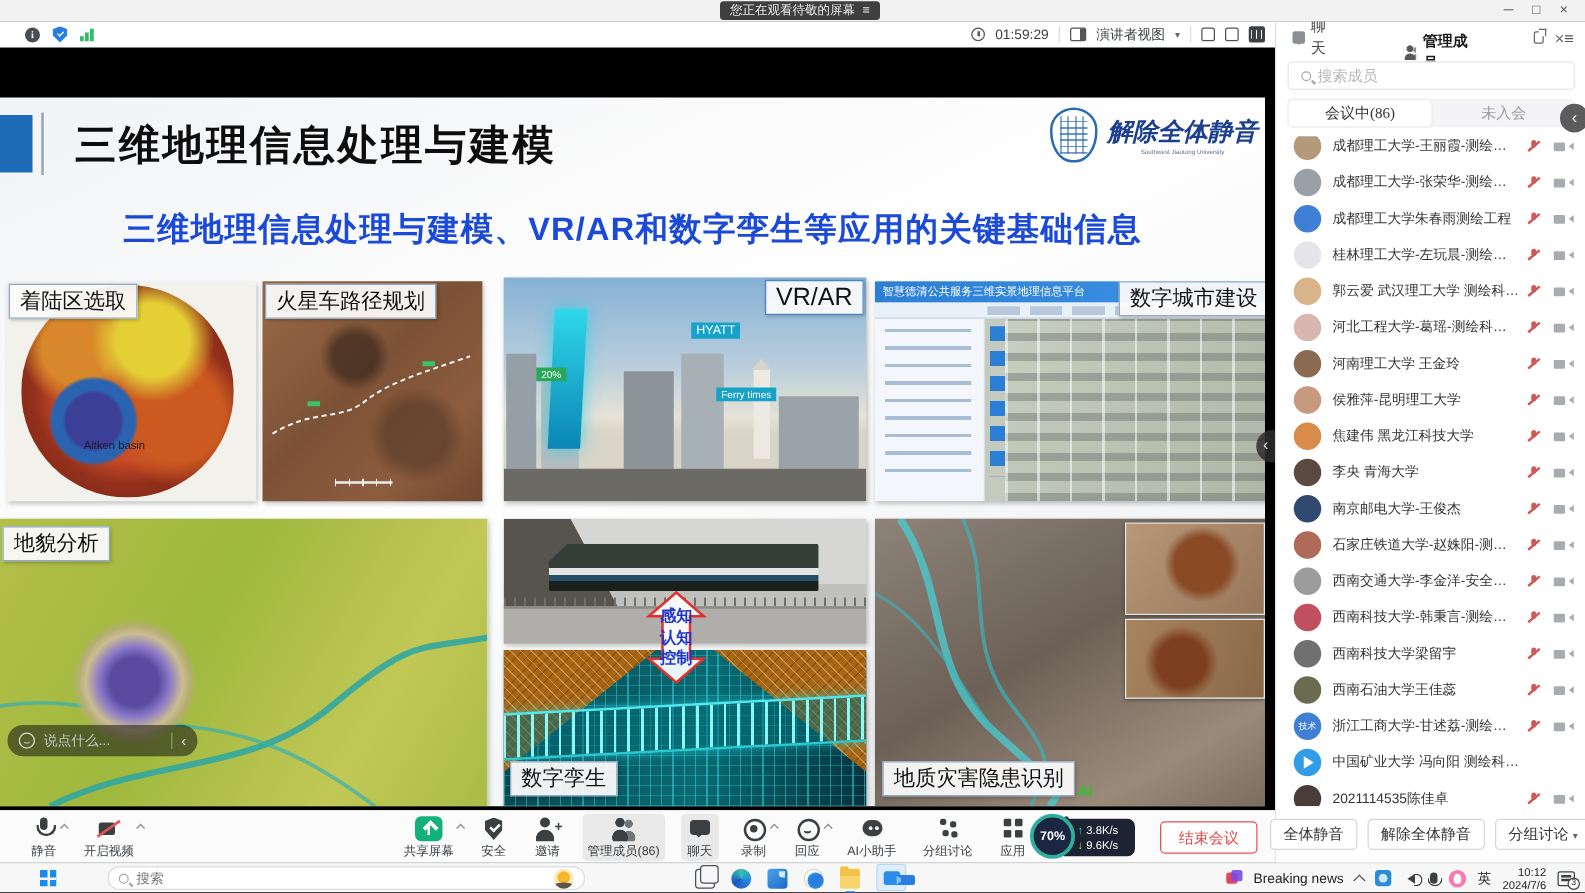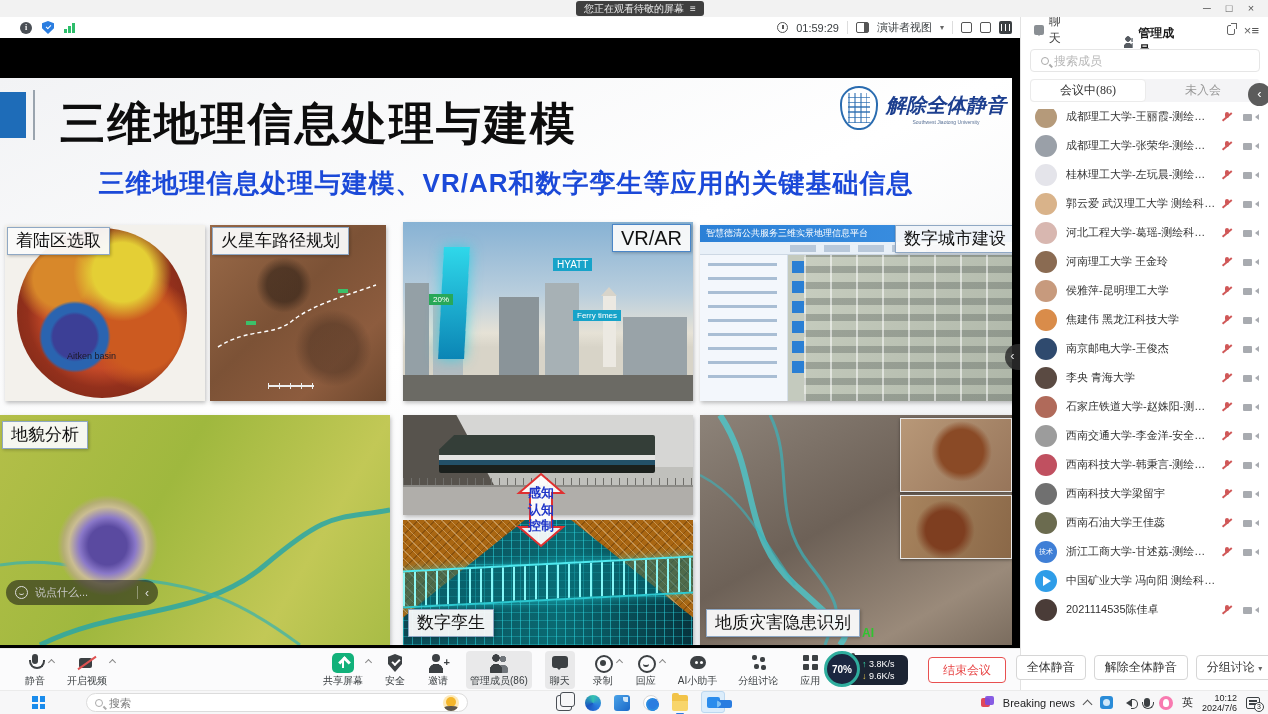--- a/index.html
+++ b/index.html
@@ -38,21 +38,21 @@
   
   #shared { position:absolute; left:0; top:38px; width:1020px; height:610px; background:#000; overflow:hidden; }
   #collapse-chevron { position:absolute; right:0; top:306px; width:15px; height:26px; background:rgba(45,45,45,.85);
     border-radius:13px 0 0 13px; color:#ddd; font-size:13px; line-height:24px; text-align:center; z-index:9; }
 
   
   #slide { position:absolute; left:0; top:40px; width:1012px; height:567px; overflow:hidden;
     background:linear-gradient(155deg,#f2f3f5 0%,#ffffff 45%,#e9ebee 100%); }
   #hdr-accent { position:absolute; left:0; top:14px; width:26px; height:46px; background:#1e6cb8; }
   #hdr-line { position:absolute; left:33px; top:12px; width:2px; height:50px; background:#9aa4ae; }
-  #slide-title { position:absolute; left:60px; top:16px; font-size:45px; font-weight:900; color:#0d0d0d; letter-spacing:2px; }
+  #slide-title { position:absolute; left:60px; top:16px; font-size:33px; font-weight:900; color:#0d0d0d; letter-spacing:2px; }
   #slide-sub { position:absolute; left:0; top:88px; width:1012px; text-align:center; font-size:26px; font-weight:bold; color:#1b49d8; letter-spacing:1px; }
   #logo { position:absolute; right:6px; top:8px; display:flex; align-items:center; gap:8px; }
   #logo-emblem { width:38px; height:44px; border:2px solid #2a6cb0; border-radius:50% 50% 46% 46% / 40% 40% 56% 56%;
     background:#fff; position:relative; }
   #logo-emblem::before { content:""; position:absolute; inset:5px 6px; background:
     repeating-linear-gradient(0deg,rgba(42,108,176,.7) 0 1.5px,transparent 1.5px 5px),
     repeating-linear-gradient(90deg,rgba(42,108,176,.55) 0 1.5px,transparent 1.5px 6px); }
   #logo-name { font-family:"Liberation Serif",serif; font-style:italic; font-weight:bold; font-size:20px; color:#1d3f8f; }
   #logo-en { font-size:5px; color:#5a7296; text-align:center; }
 
@@ -634,20 +634,31 @@
           <i class="m-avatar-txt"></i>
 
         </span>
         <span class="m-name">成都理工大学-张荣华-测绘科学与技术</span>
         <span class="m-icons">
           <i class="mmic"></i>
           <i class="mcam"></i>
         </span>
       </div>
 
+      <div class="m-row">
+        <span class="m-avatar" style="background: rgb(63, 127, 214);">
+          <i class="m-avatar-txt"></i>
+
+        </span>
+        <span class="m-name">成都理工大学朱春雨测绘工程</span>
+        <span class="m-icons">
+          <i class="mmic"></i>
+          <i class="mcam"></i>
+        </span>
+      </div>
 
       <div class="m-row">
         <span class="m-avatar" style="background: rgb(228, 228, 234);">
           <i class="m-avatar-txt"></i>
 
         </span>
         <span class="m-name">桂林理工大学-左玩晨-测绘科学与技术</span>
         <span class="m-icons">
           <i class="mmic"></i>
           <i class="mcam"></i>
@@ -708,37 +719,37 @@
 
         </span>
         <span class="m-name">焦建伟 黑龙江科技大学</span>
         <span class="m-icons">
           <i class="mmic"></i>
           <i class="mcam"></i>
         </span>
       </div>
 
       <div class="m-row">
+        <span class="m-avatar" style="background: rgb(90, 74, 66);">
+          <i class="m-avatar-txt"></i>
+
+        </span>
+        <span class="m-name">李央 青海大学</span>
+        <span class="m-icons">
+          <i class="mmic"></i>
+          <i class="mcam"></i>
+        </span>
+      </div>
+
+      <div class="m-row">
         <span class="m-avatar" style="background: rgb(47, 74, 110);">
           <i class="m-avatar-txt"></i>
 
         </span>
         <span class="m-name">南京邮电大学-王俊杰</span>
-        <span class="m-icons">
-          <i class="mmic"></i>
-          <i class="mcam"></i>
-        </span>
-      </div>
-
-      <div class="m-row">
-        <span class="m-avatar" style="background: rgb(90, 74, 66);">
-          <i class="m-avatar-txt"></i>
-
-        </span>
-        <span class="m-name">李央 青海大学</span>
         <span class="m-icons">
           <i class="mmic"></i>
           <i class="mcam"></i>
         </span>
       </div>
 
       <div class="m-row">
         <span class="m-avatar" style="background: rgb(176, 106, 90);">
           <i class="m-avatar-txt"></i>
 

